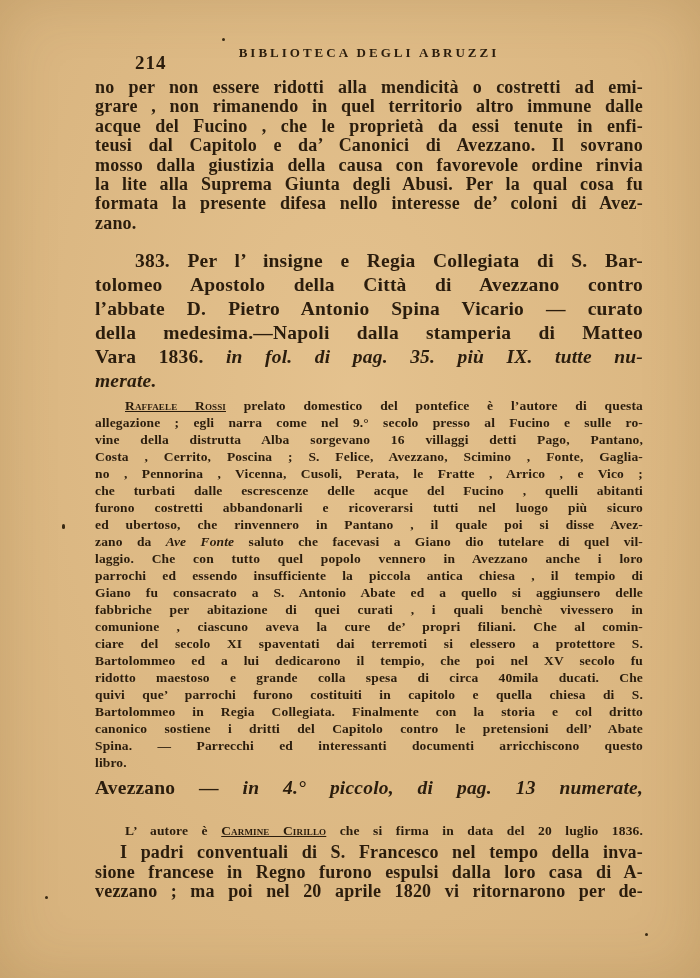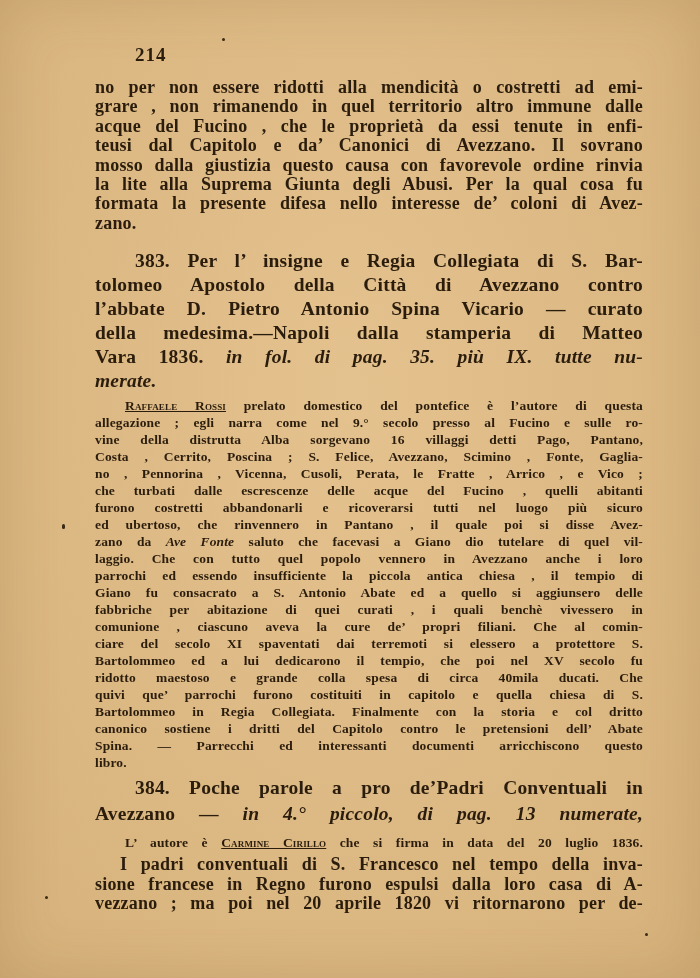--- a/index.html
+++ b/index.html
@@ -17,21 +17,21 @@
   }
   .content {
     position: absolute;
     left: 95px;
     top: 40px;
     width: 548px;
   }
   
   .header { position: relative; height: 26px; }
   .pgnum {
-    position: absolute; left: 40px; top: 4px;
+    position: absolute; left: 40px; top: 12px;
     font-size: 19px; letter-spacing: 1px;
   }
   .runtitle {
     position: absolute; left: 0; right: 0; top: 5px;
     text-align: center;
     font-size: 13px; letter-spacing: 3px;
   }
   
   .line {
     text-align: justify;
@@ -43,47 +43,48 @@
   .indent2 { padding-left: 30px; }
   .indent3 { padding-left: 25px; }
   
   .body-text { font-size: 18px; line-height: 19.4px; letter-spacing: 0.2px; }
   .para1 { margin-top: 12px; }
   .entry-heading { font-size: 19.5px; line-height: 24px; letter-spacing: 0.2px; }
   .h383 { margin-top: 16px; }
   .small-text { font-size: 13.5px; line-height: 17px; letter-spacing: 0.15px; }
   .ann383 { margin-top: 4px; }
   .h384 { margin-top: 4px; line-height: 26px; }
-  .ann384 { margin-top: 7px; }
+  .ann384 { margin-top: 21px; }
   .para2 { margin-top: 4px; }
   .it { font-style: italic; }
   .sc { font-variant: small-caps; text-decoration: underline; }
   
   .speck {
     position: absolute;
     background: #3a2a14;
     border-radius: 50%;
   }
 </style>
 </head>
 <body>
 
 <div class="page">
   <div class="content">
 
     <div class="header">
       <span class="pgnum">214</span>
+      <span class="runtitle">BIBLIOTECA DEGLI ABRUZZI</span>
     </div>
 
     <div class="body-text para1">
       <div class="line">no per non essere ridotti alla mendicità o costretti ad emi-</div>
       <div class="line">grare , non rimanendo in quel territorio altro immune dalle</div>
       <div class="line">acque del Fucino , che le proprietà da essi tenute in enfi-</div>
       <div class="line">teusi dal Capitolo e da’ Canonici di Avezzano. Il sovrano</div>
-      <div class="line">mosso dalla giustizia questo causa con favorevole ordine rinvia</div>
+      <div class="line">mosso dalla giustizia della causa con favorevole ordine rinvia</div>
       <div class="line">la lite alla Suprema Giunta degli Abusi. Per la qual cosa fu</div>
       <div class="line">formata la presente difesa nello interesse de’ coloni di Avez-</div>
       <div class="line last">zano.</div>
     </div>
 
     <div class="entry-heading h383">
       <div class="line indent1">383. Per l’ insigne e Regia Collegiata di S. Bar-</div>
       <div class="line">tolomeo Apostolo della Città di Avezzano contro</div>
       <div class="line">l’abbate D. Pietro Antonio Spina Vicario — curato</div>
       <div class="line">della medesima.—Napoli dalla stamperia di Matteo</div>
@@ -110,21 +111,20 @@
       <div class="line">Bartolommeo ed a lui dedicarono il tempio, che poi nel XV secolo fu</div>
       <div class="line">ridotto maestoso e grande colla spesa di circa 40mila ducati. Che</div>
       <div class="line">quivi que’ parrochi furono costituiti in capitolo e quella chiesa di S.</div>
       <div class="line">Bartolommeo in Regia Collegiata. Finalmente con la storia e col dritto</div>
       <div class="line">canonico sostiene i dritti del Capitolo contro le pretensioni dell’ Abate</div>
       <div class="line">Spina. — Parrecchi ed interessanti documenti arricchiscono questo</div>
       <div class="line last">libro.</div>
     </div>
 
     <div class="entry-heading h384">
-      <div class="line indent1">384. Poche parole a pro de’Padri Conventuali in</div>
       <div class="line"><span>Avezzano — </span><span class="it">in 4.° piccolo, di pag. 13 numerate,</span></div>
     </div>
 
     <div class="small-text ann384">
       <div class="line indent2"><span>L’ autore è </span><span class="sc">Carmine Cirillo</span><span> che si firma in data del 20 luglio 1836.</span></div>
     </div>
 
     <div class="body-text para2">
       <div class="line indent3">I padri conventuali di S. Francesco nel tempo della inva-</div>
       <div class="line">sione francese in Regno furono espulsi dalla loro casa di A-</div>

